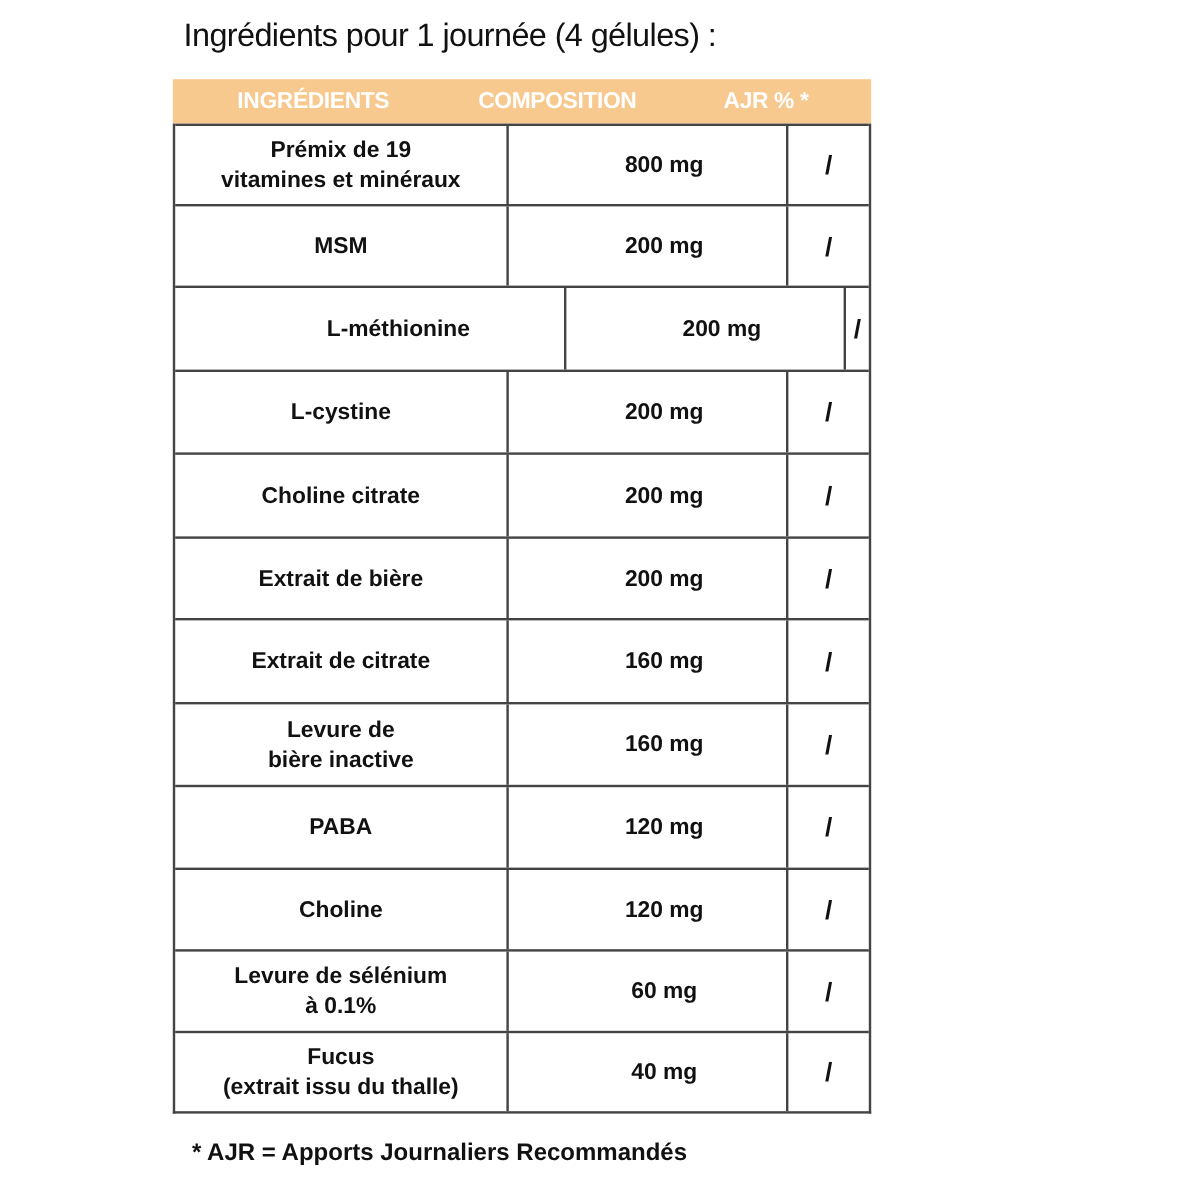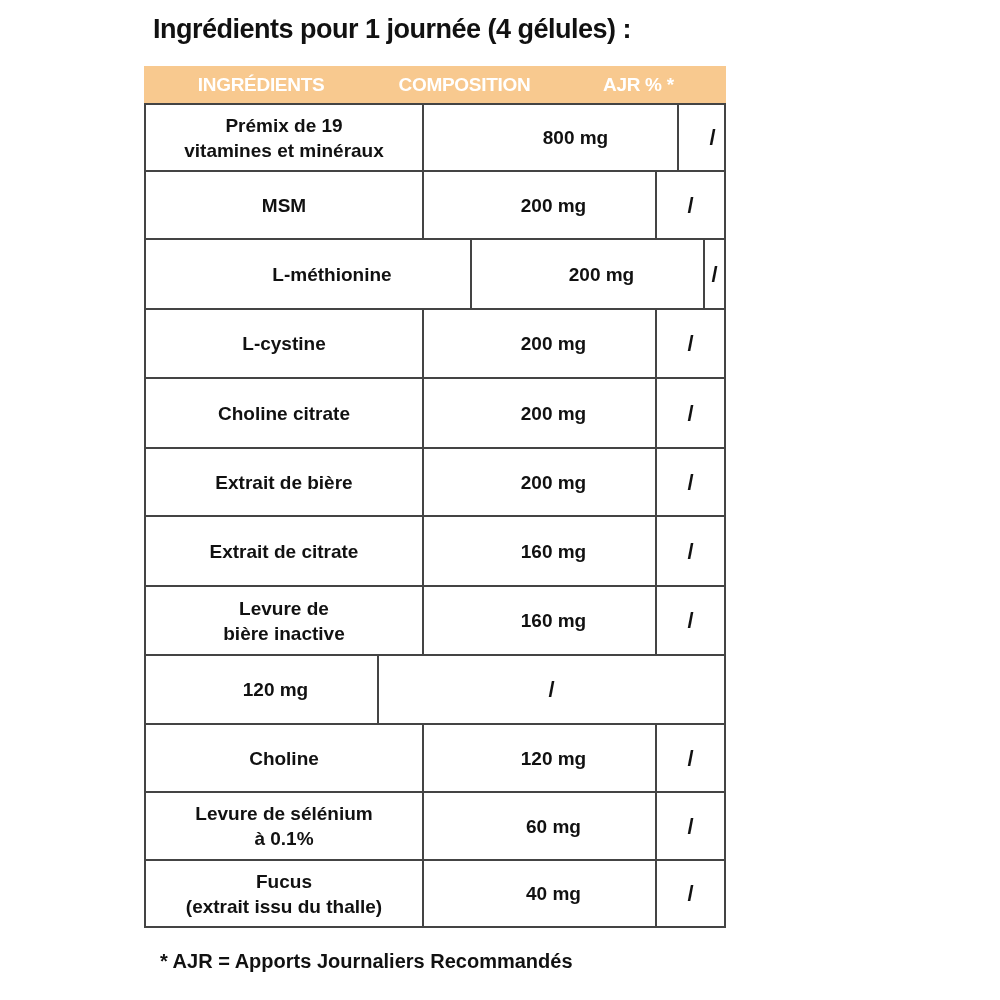--- a/index.html
+++ b/index.html
@@ -1,32 +1,32 @@
 <!DOCTYPE html>
 <html><head>
 <meta charset="utf-8">
 <style>
   html, body { margin: 0; padding: 0; background: #ffffff; }
   body { width: 1000px; height: 1000px; position: relative; overflow: hidden;
          font-family: "Liberation Sans", "DejaVu Sans", sans-serif; color: #111; }
-  .title { position: absolute; left: 153px; top: 14px; font-size: 27px; font-weight: bold;
+  .title { position: absolute; left: 153px; top: 14px; font-size: 27px; font-weight: normal;
            letter-spacing: -0.5px; color: #111; }
   .tbl { position: absolute; left: 144px; top: 66px; width: 582px; }
   .hdr { display: flex; height: 37px; background: #f8c98f; }
   .hdr div { color: #ffffff; font-weight: bold; font-size: 19px; display: flex;
              align-items: center; justify-content: center; letter-spacing: -0.3px; }
   .c1 { width: 278px; } .c2 { width: 205px; } .c3 { width: 208px; }
   .rows { border: 2px solid #444; border-top: none; }
   .row { display: flex; border-top: 2px solid #444; }
   .row div { display: flex; align-items: center; justify-content: center; text-align: center;
              font-weight: bold; font-size: 19px; line-height: 25px; color: #111; }
   .row .c1 { width: 276px; border-right: 2px solid #444; }
   .row .c2 { width: 203px; border-right: 2px solid #444; margin-left: 28px; }
   .row .c3 { flex: 1; font-size: 22px; }
-  .row:first-child { border-top: 2px solid #444; gap: 22px; }
+  .row:first-child { border-top: 2px solid #444; }
   .foot { position: absolute; left: 160px; top: 950px; font-size: 20px; font-weight: bold; color: #111; }
 </style>
 </head>
 <body>
 
 <div class="title"><span>Ingrédients pour 1 journée (4 gélules) :</span></div>
 
 <div class="tbl">
   <div class="hdr">
     <div class="c1">
@@ -122,20 +122,23 @@
           <span>Levure de<br>bière inactive</span>
         </div>
         <div class="c2">
           <span>160 mg</span>
         </div>
         <div class="c3">
           <span>/</span>
         </div>
       </div>
       <div class="row" style="height: 67px;">
+        <div class="c1">
+          <span>PABA</span>
+        </div>
         <div class="c2">
           <span>120 mg</span>
         </div>
         <div class="c3">
           <span>/</span>
         </div>
       </div>
       <div class="row" style="height: 66px;">
         <div class="c1">
           <span>Choline</span>

